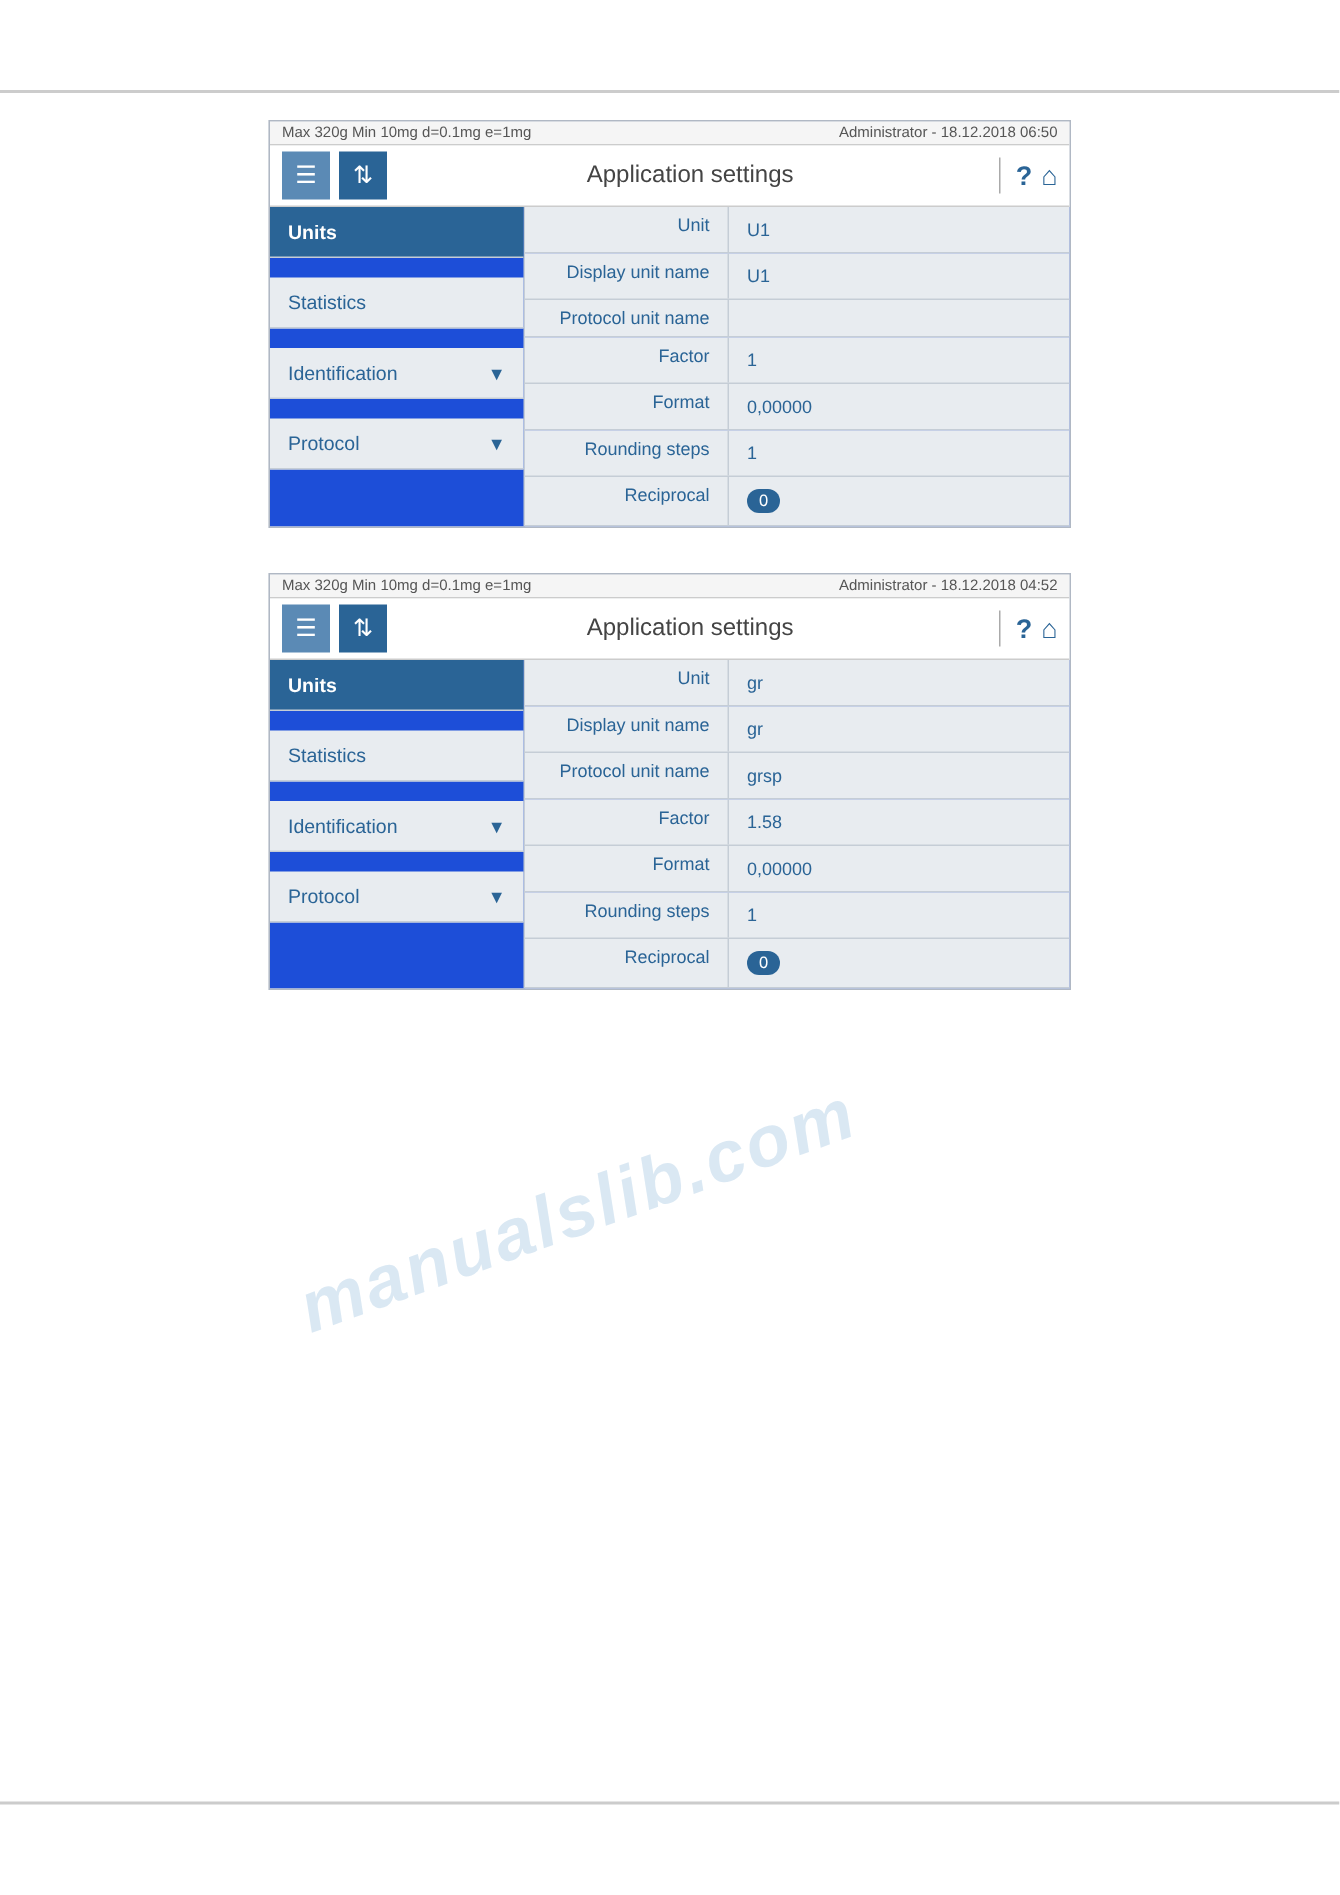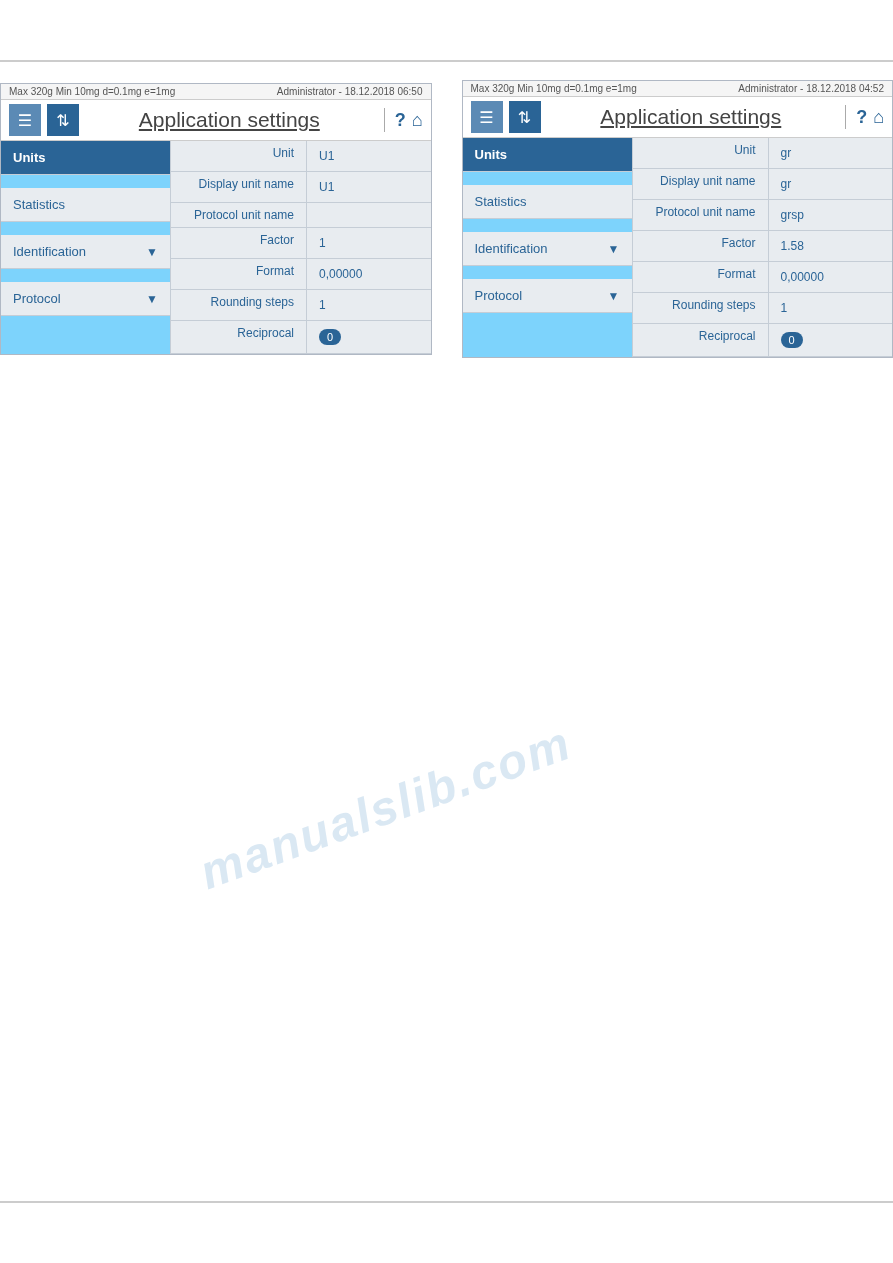--- a/index.html
+++ b/index.html
@@ -24,21 +24,21 @@
       width: 100%;
       height: 2px;
       background: #ccc;
       position: absolute;
       bottom: 60px;
     }
 
     .page-wrapper {
       padding: 80px 0 80px 0;
       display: flex;
-      flex-direction: row;
+      flex-direction: column;
       align-items: center;
       gap: 30px;
     }
 
     
     .screenshot-panel {
       width: 535px;
       border: 1px solid #b0b8c4;
       background: #e8ecf0;
       overflow: hidden;
@@ -82,45 +82,44 @@
       display: flex;
       align-items: center;
       justify-content: center;
       color: #fff;
       font-size: 16px;
       flex-shrink: 0;
     }
     .header-title {
       flex: 1;
       text-align: center;
-      font-size: 21px;
+      font-size: 16px;
       color: #444;
       font-weight: normal;
-      text-decoration: underline;
     }
     .header-divider {
       width: 1px;
       height: 24px;
       background: #aaa;
       margin: 0 4px;
     }
     .header-icon-help {
       font-size: 18px;
       color: #2a6496;
       font-weight: bold;
     }
     .header-icon-home {
       font-size: 18px;
       color: #2a6496;
     }
 
     
     .content-area {
       display: flex;
-      background: #7dd3fc;
+      background: #1d4ed8;
     }
 
     
     .sidebar {
       width: 170px;
       flex-shrink: 0;
       border-right: 1px solid #c5cdd6;
     }
     .sidebar-item {
       padding: 9px 12px;

